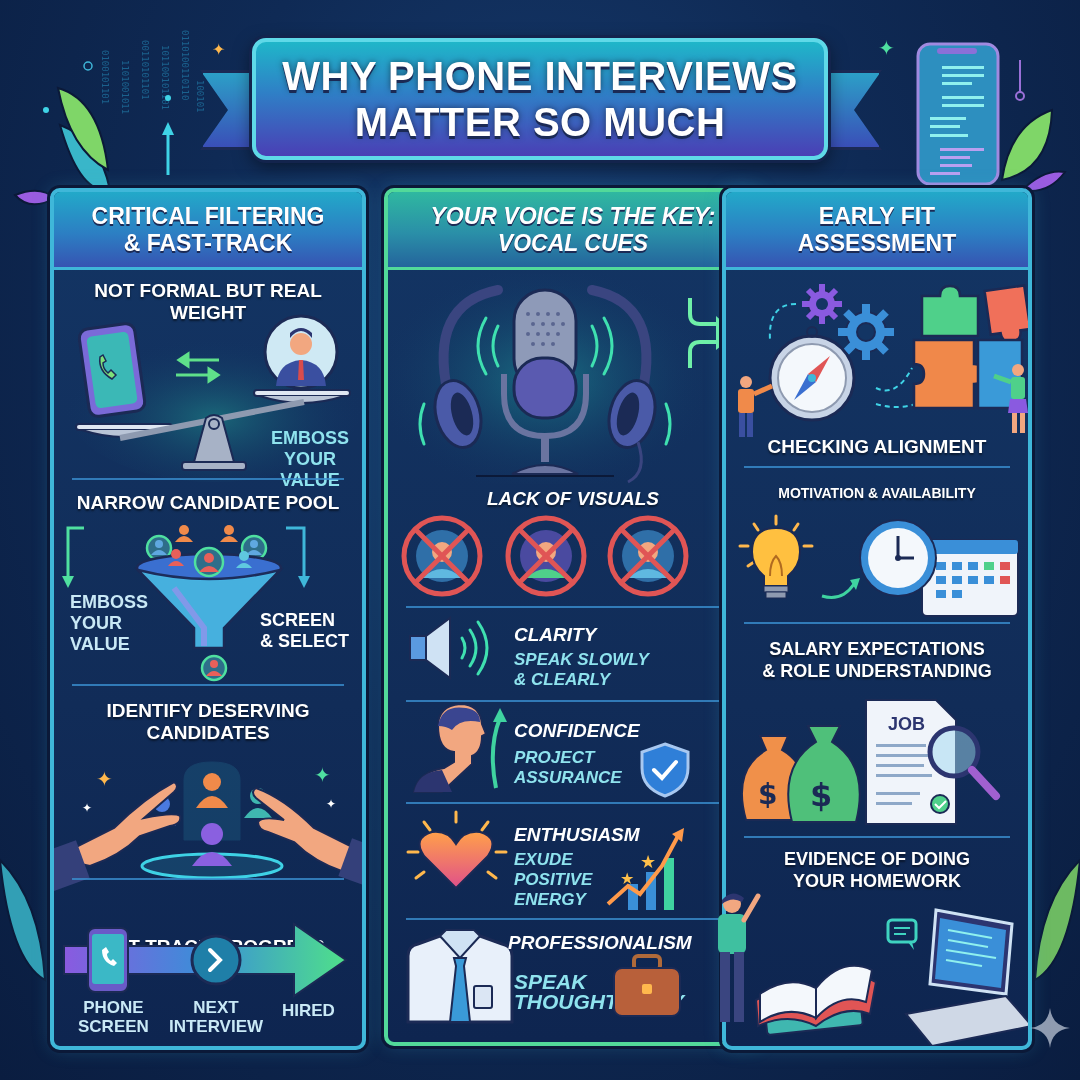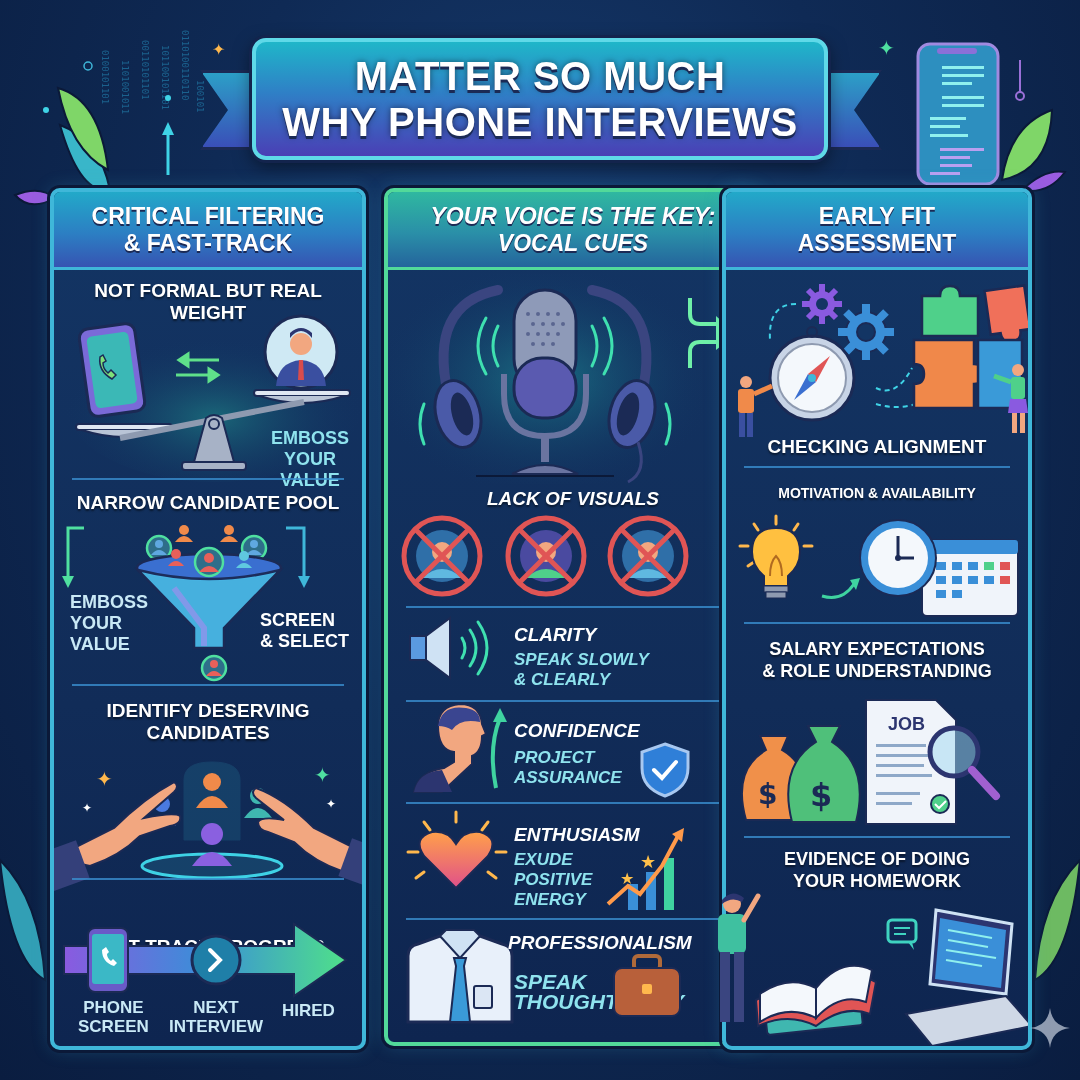--- a/index.html
+++ b/index.html
@@ -122,22 +122,22 @@
     <path d="M1022 190 Q1045 168 1065 172 Q1048 195 1022 190 Z" fill="#9a5ce0" stroke="#0b1938" stroke-width="2"></path>
   </g>
 
   <path d="M0 860 Q40 900 45 980 Q10 960 0 860 Z" fill="#39b6c9" stroke="#0b1938" stroke-width="2" opacity=".85"></path>
   <path d="M1080 860 Q1040 900 1035 980 Q1070 960 1080 860 Z" fill="#7fd668" stroke="#0b1938" stroke-width="2" opacity=".85"></path>
 </svg>
 
 <div class="banner-tail left"></div>
 <div class="banner-tail right"></div>
 <div class="banner">
+  <span class="t">WHY PHONE INTERVIEWS</span>
   <span class="t">MATTER SO MUCH</span>
-  <span class="t">WHY PHONE INTERVIEWS</span>
 </div>
 
 <div class="panel p1">
   <div class="phead">
     <span>CRITICAL FILTERING</span>
     <span>&amp; FAST-TRACK</span>
   </div>
 
   <div class="sec-title" style="top:88px;">NOT FORMAL BUT REAL WEIGHT</div>
   <svg width="316" height="180" style="left:0;top:110px;">

